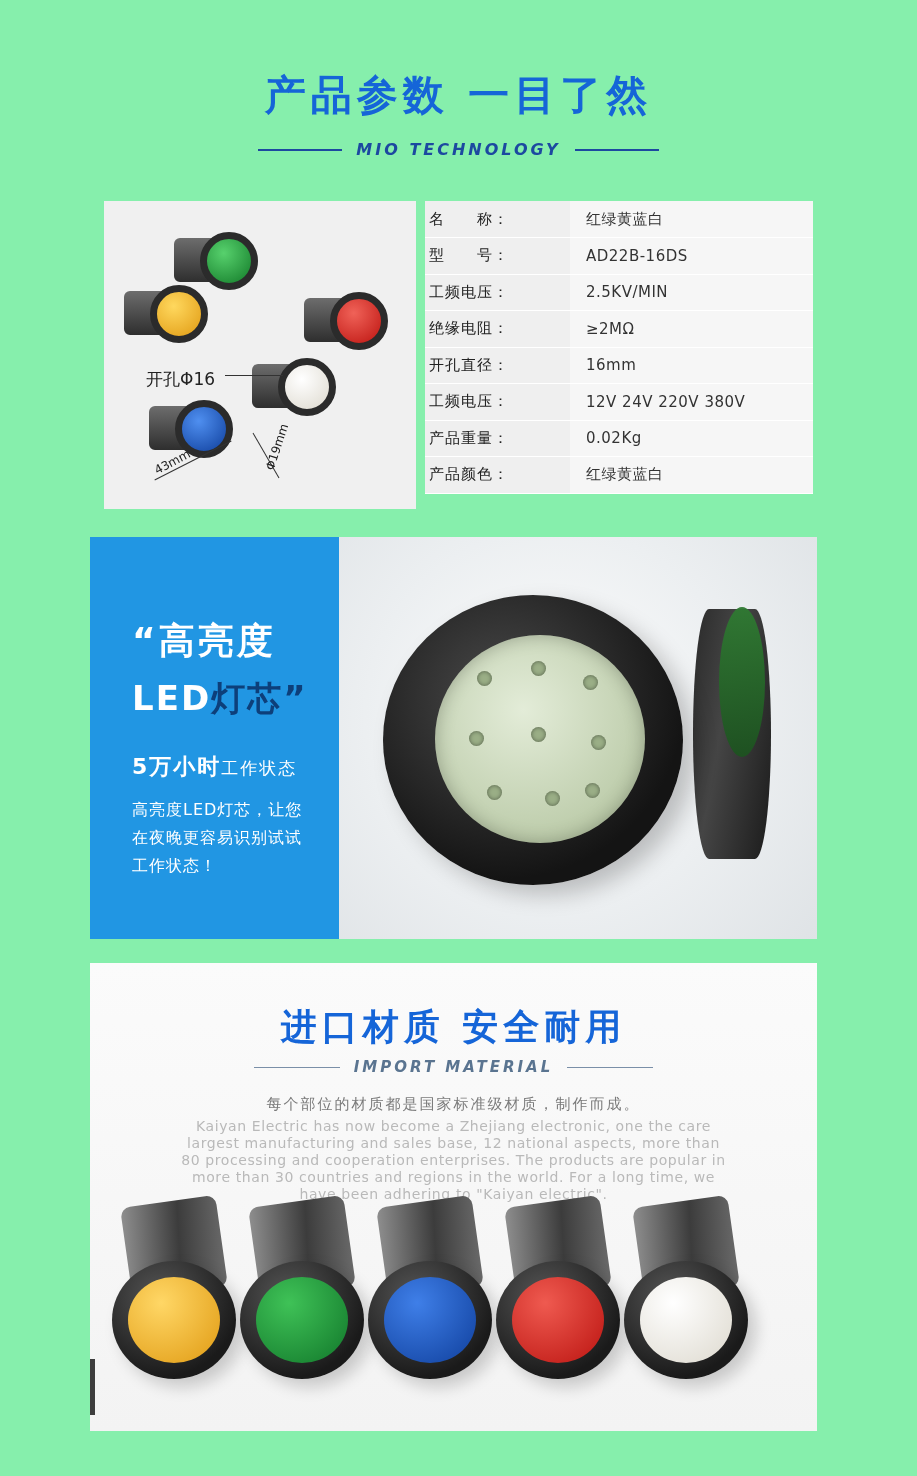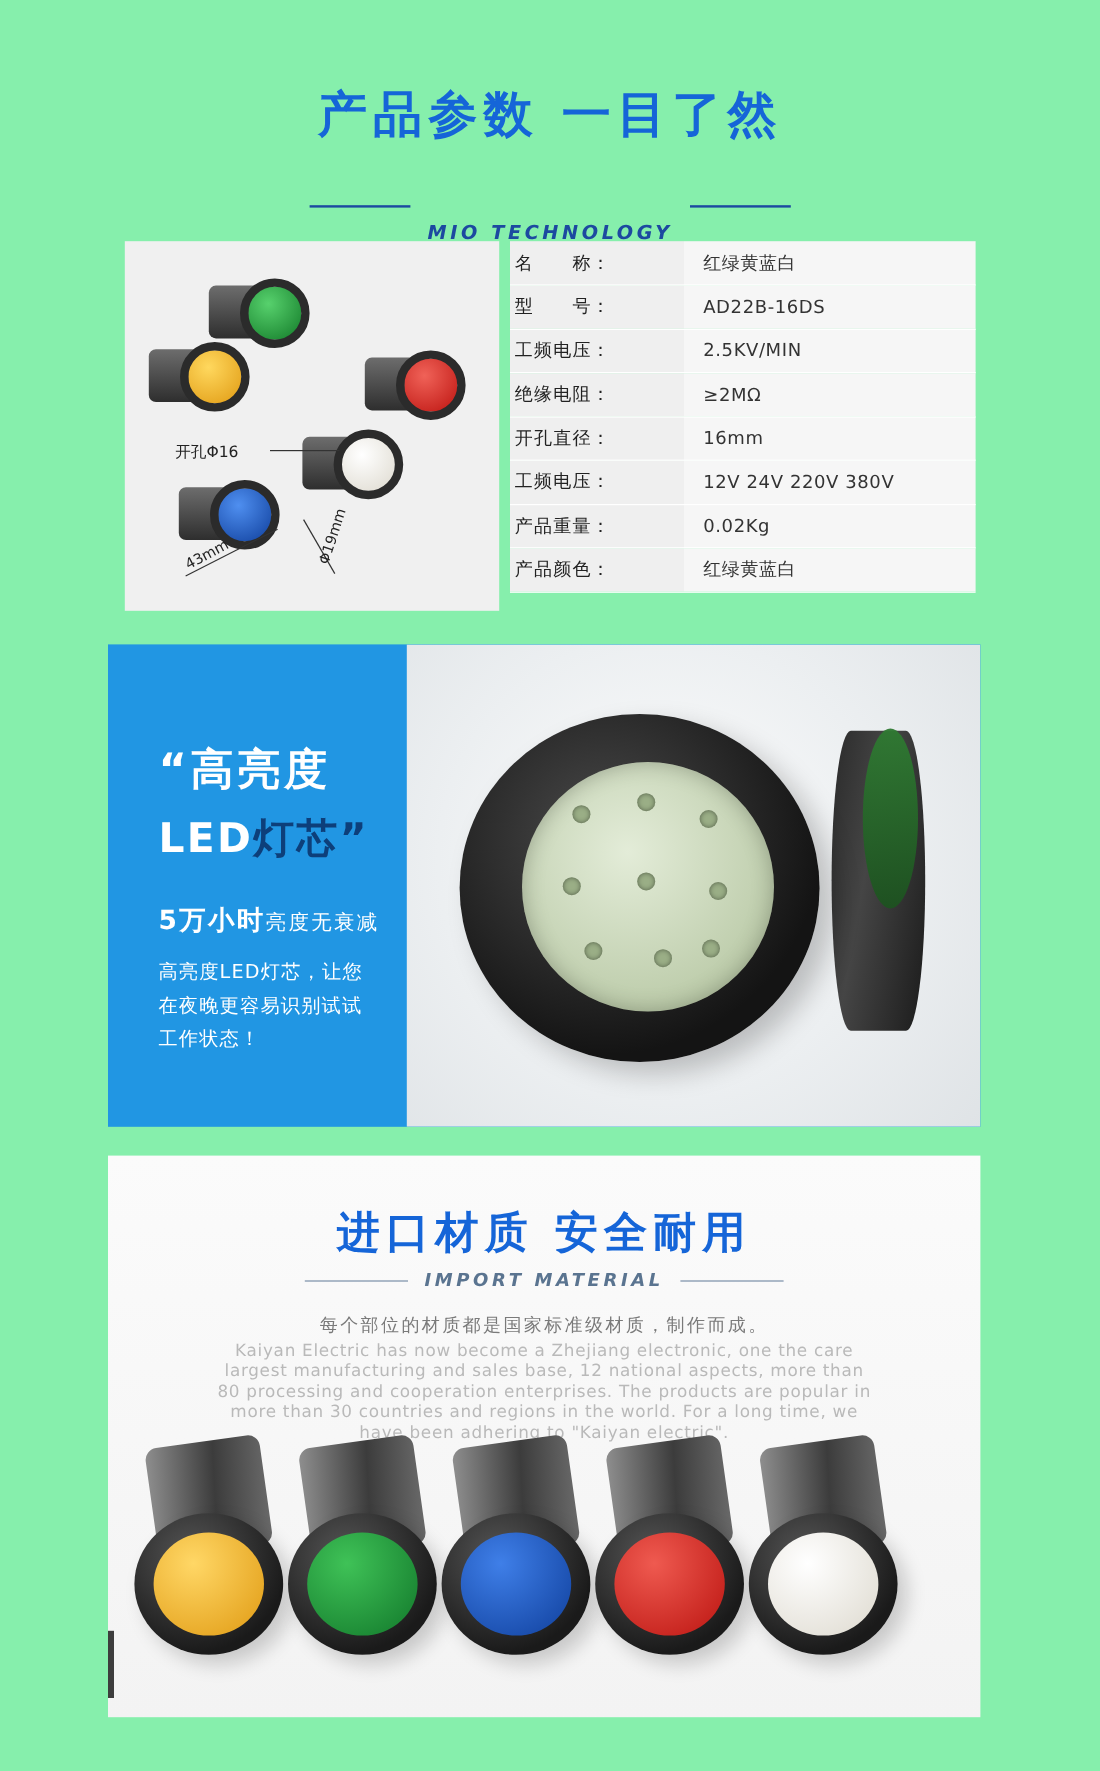--- a/index.html
+++ b/index.html
@@ -45,21 +45,20 @@
     height: 2px;
     background: #1c49a0;
   }
   .s1-sub {
     font-size: 16px;
     letter-spacing: 3px;
     color: #1c49a0;
     font-style: italic;
     font-weight: bold;
     font-family: "DejaVu Sans", sans-serif;
-    margin-top: 44px;
   }
 
   
   .photo-panel {
     position: absolute;
     left: 104px;
     top: 201px;
     width: 312px;
     height: 308px;
     background: #f0f0f0;
@@ -85,21 +84,21 @@
     border: 7px solid #2b2b2b;
   }
   .lg-green { left: 200px; top: 232px; }
   .lg-yellow { left: 150px; top: 285px; }
   .lg-red  { left: 330px; top: 292px; }
   .lg-white{ left: 278px; top: 358px; }
   .lg-blue { left: 175px; top: 400px; }
 
   .caption {
     position: absolute;
-    font-size: 13px;
+    font-size: 17px;
     color: #222;
     font-family: "DejaVu Sans", sans-serif;
   }
   .cap-hole { left: 146px; top: 368px; }
   .cap-43   { left: 153px; top: 455px; transform: rotate(-28deg); font-size: 12px; }
   .cap-19   { left: 253px; top: 440px; transform: rotate(-72deg); font-size: 12px; }
   .leader {
     position: absolute;
     height: 1px;
     background: #333;
@@ -433,21 +432,21 @@
 
     <div class="banner-quote">
       <div class="bq-l1">“高亮度</div>
       <div class="bq-l2">
         <span>LED</span><span class="em">灯芯”</span>
       </div>
     </div>
 
     <div class="banner-sub">
       <div class="bs-big">
-        <span>5万小时</span><span class="small">亮度无衰减</span>
+        <span>5万小时</span><span class="small">工作状态</span>
       </div>
       <div class="bs-p" style="white-space:pre-line;">高亮度LED灯芯，让您
 在夜晚更容易识别试试
 工作状态！</div>
     </div>
   </div>
 
   <div class="s3">
     <div class="s3-title">进口材质 安全耐用</div>
     <div class="s3-sub-wrap">

